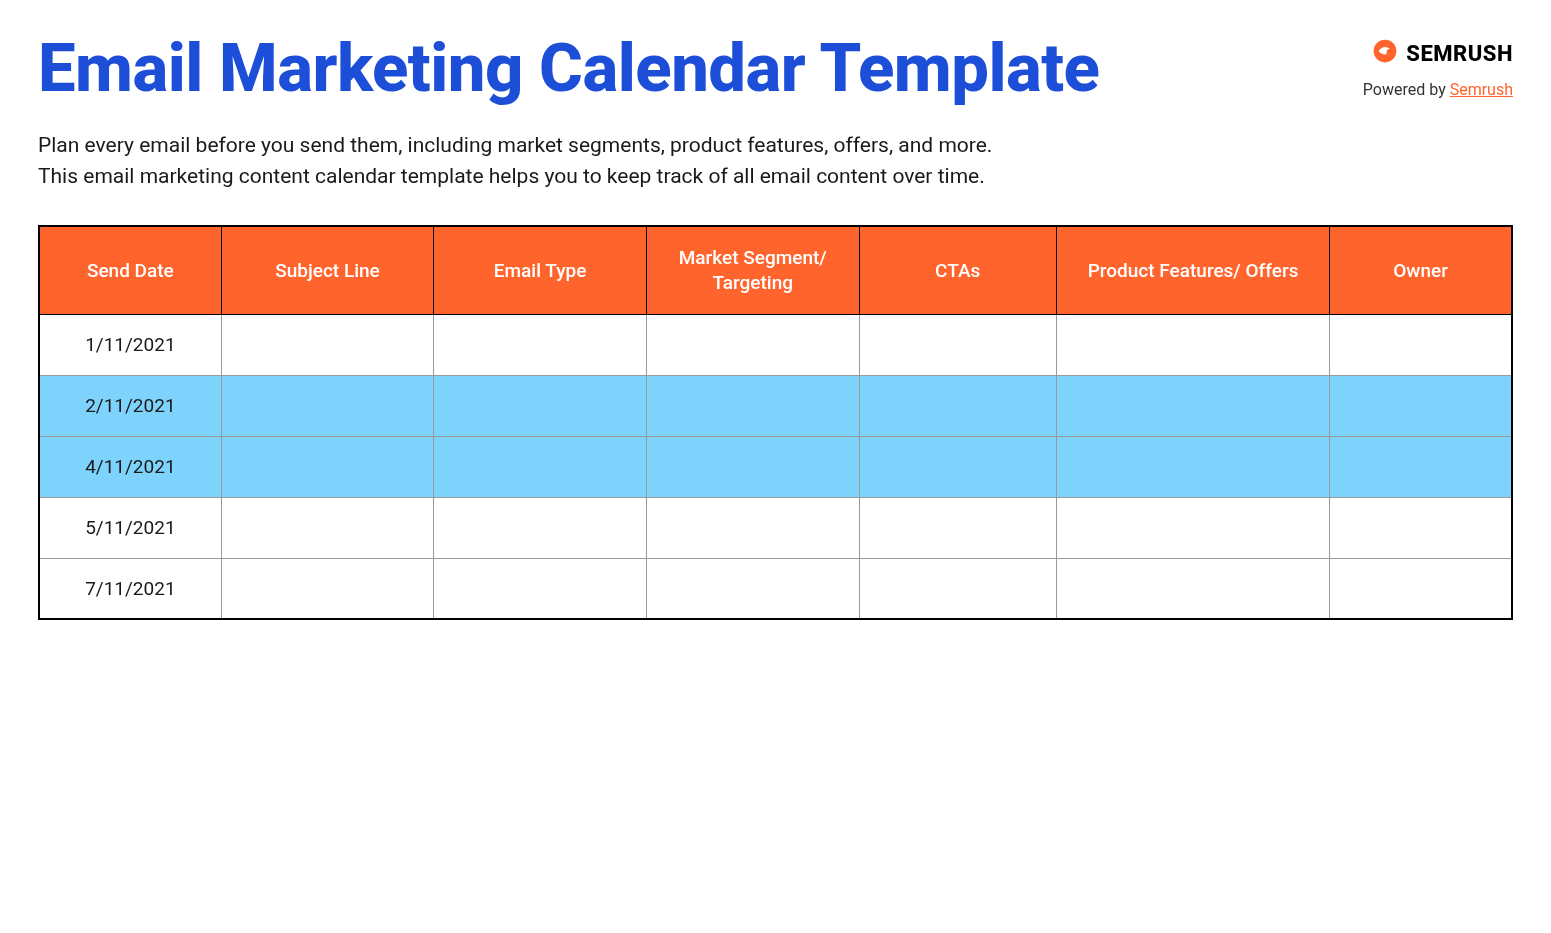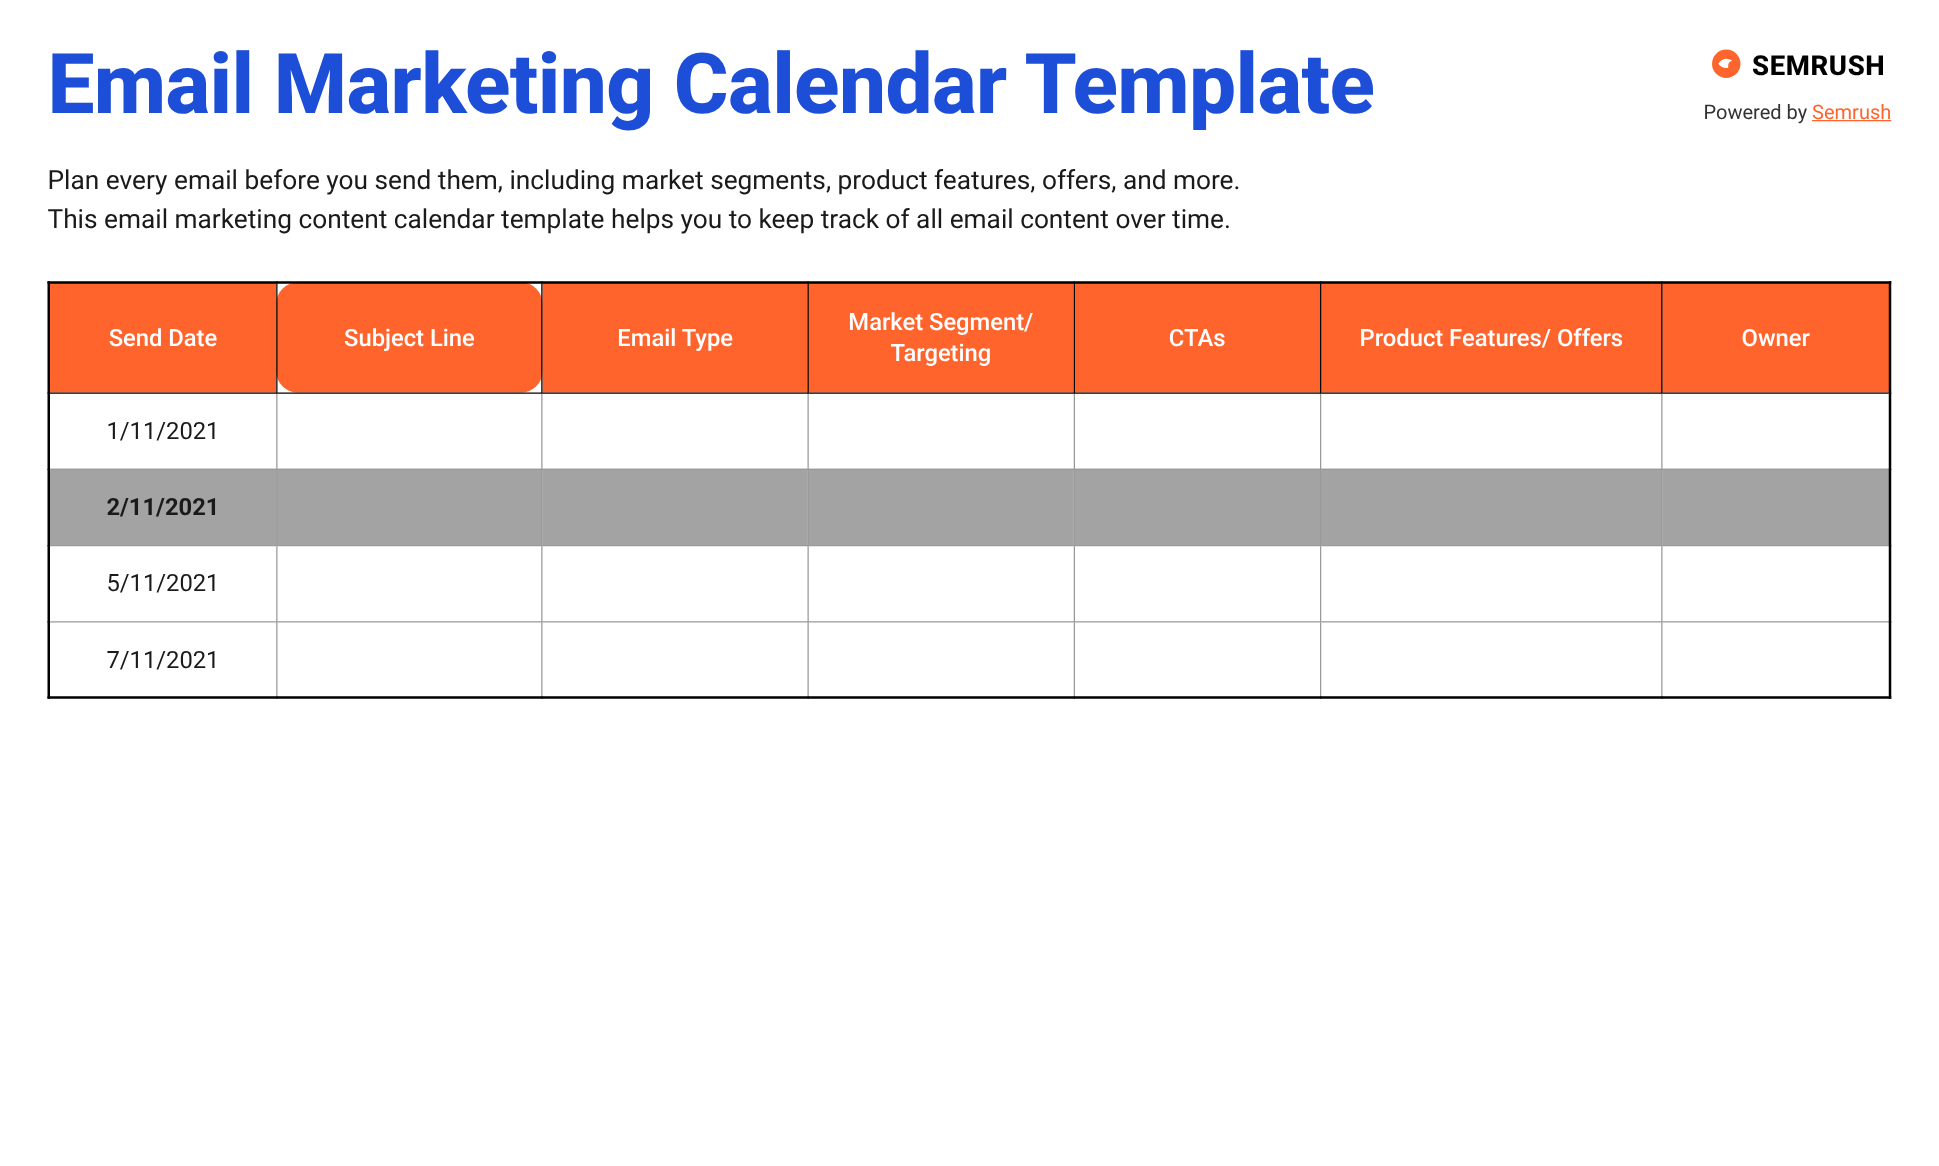--- a/index.html
+++ b/index.html
@@ -22,21 +22,21 @@
     .page-title {
       font-size: 67px;
       font-weight: 800;
       letter-spacing: -0.5px;
       color: #1d4ed8;
       line-height: 1.1;
     }
     .brand-col {
       display: flex;
       flex-direction: column;
-      align-items: center;
+      align-items: flex-end;
       gap: 12px;
       padding-top: 6px;
     }
     .brand-logo {
       display: flex;
       align-items: center;
       gap: 8px;
     }
     .brand-logo svg {
       width: 26px;
@@ -92,25 +92,24 @@
       color: #1a1a1a;
       vertical-align: middle;
     }
     .calendar-table tbody tr:last-child td {
       border-bottom: none;
     }
     .calendar-table td:last-child {
       border-right: none;
     }
     .calendar-table tbody tr.alt td {
-      background: #a3a3a3;
-      font-weight: bold;
+      background: #7dd3fc;
     }
     .col-send-date  { width: 12%; }
-    .col-subject    { width: 14%; border-radius: 17px; }
+    .col-subject    { width: 14%; }
     .col-email-type { width: 14%; }
     .col-segment    { width: 14%; }
     .col-ctas       { width: 13%; }
     .col-features   { width: 18%; }
     .col-owner      { width: 12%; }
   </style>
 </head>
 <body>
 
 <div class="header-row">
@@ -157,20 +156,29 @@
       </tr>
       <tr class="alt">
         <td>2/11/2021</td>
         <td></td>
         <td></td>
         <td></td>
         <td></td>
         <td></td>
         <td></td>
       </tr>
+      <tr class="alt">
+        <td>4/11/2021</td>
+        <td></td>
+        <td></td>
+        <td></td>
+        <td></td>
+        <td></td>
+        <td></td>
+      </tr>
       <tr>
         <td>5/11/2021</td>
         <td></td>
         <td></td>
         <td></td>
         <td></td>
         <td></td>
         <td></td>
       </tr>
       <tr>

